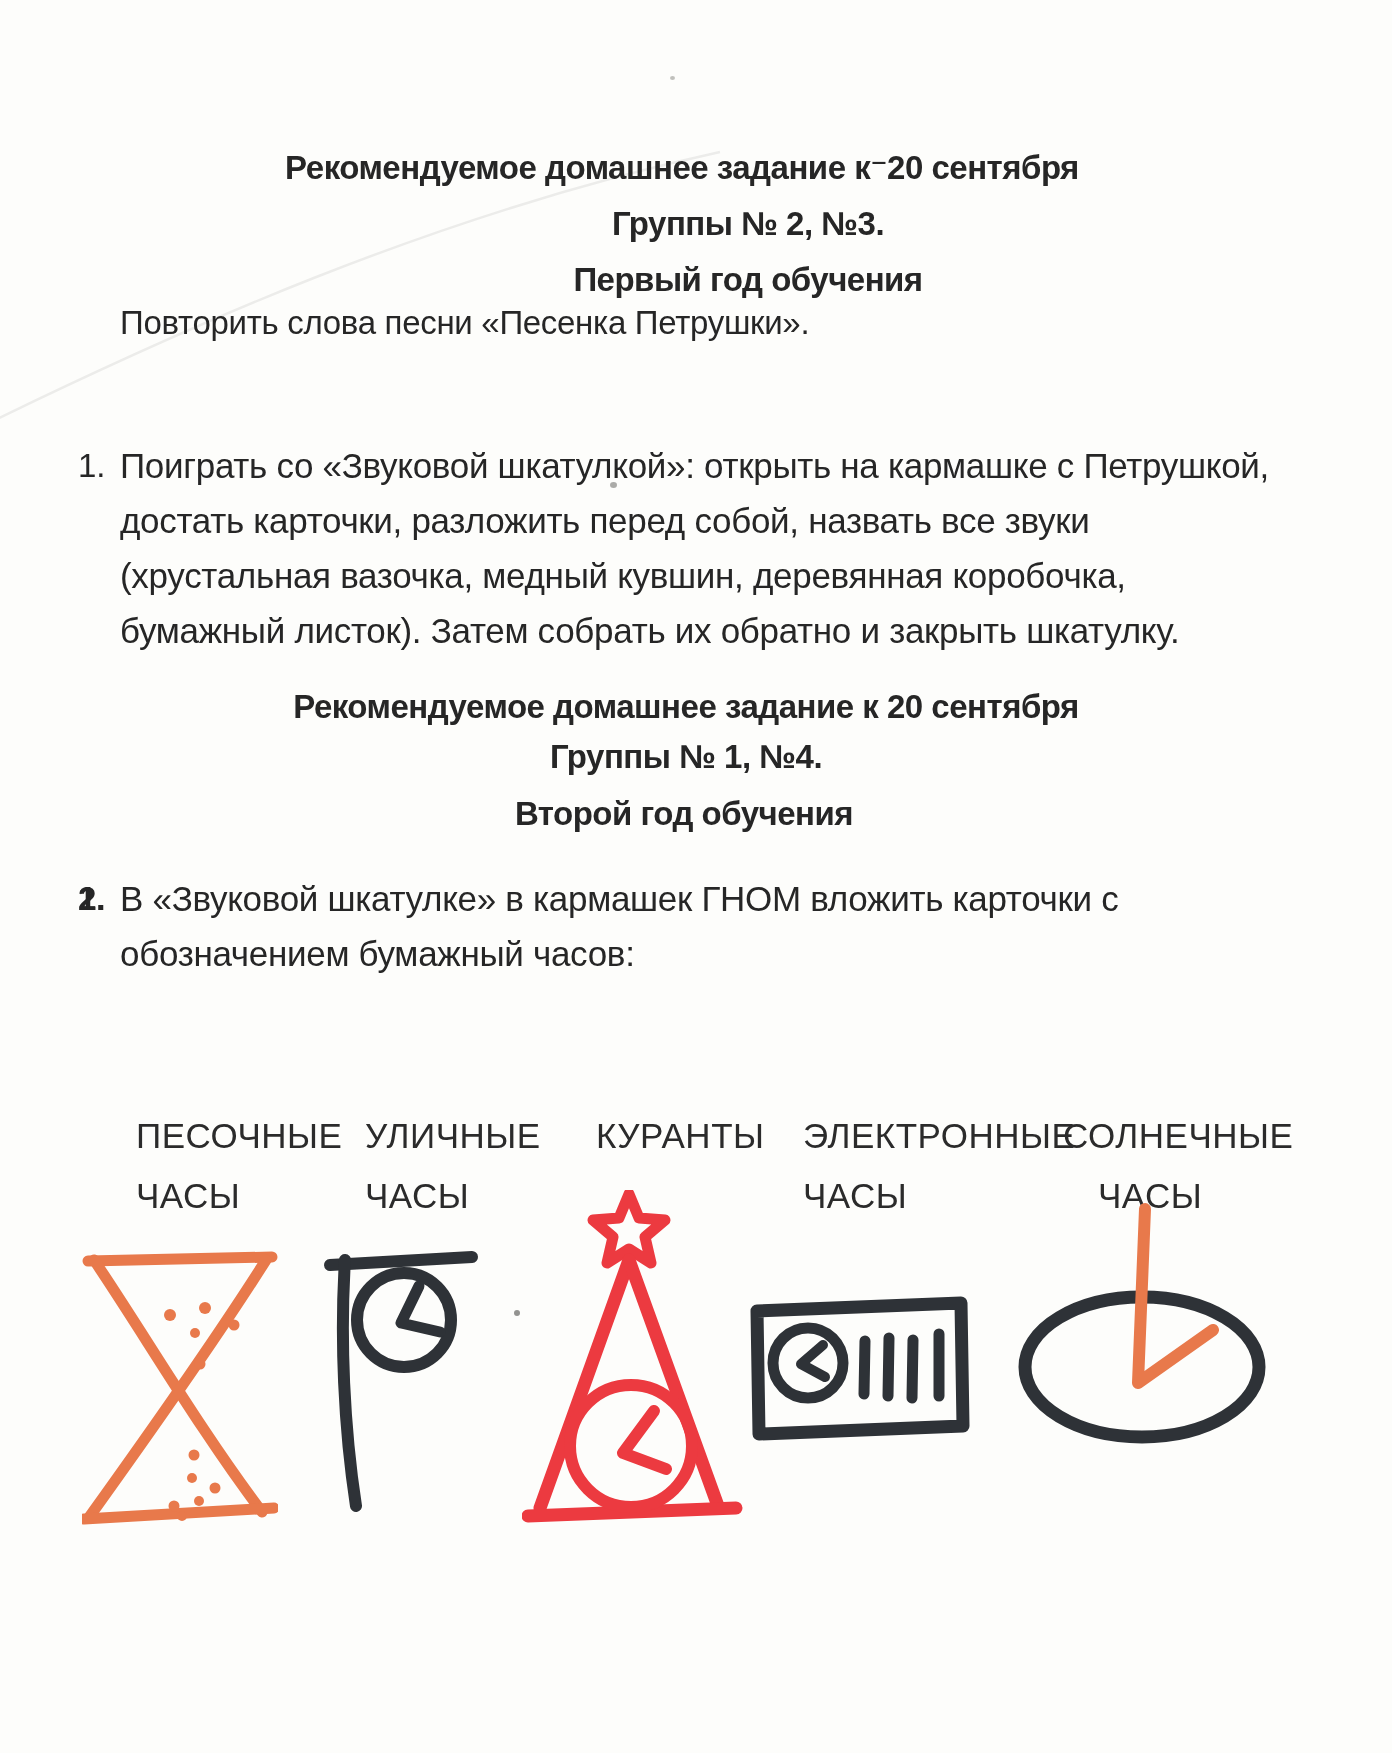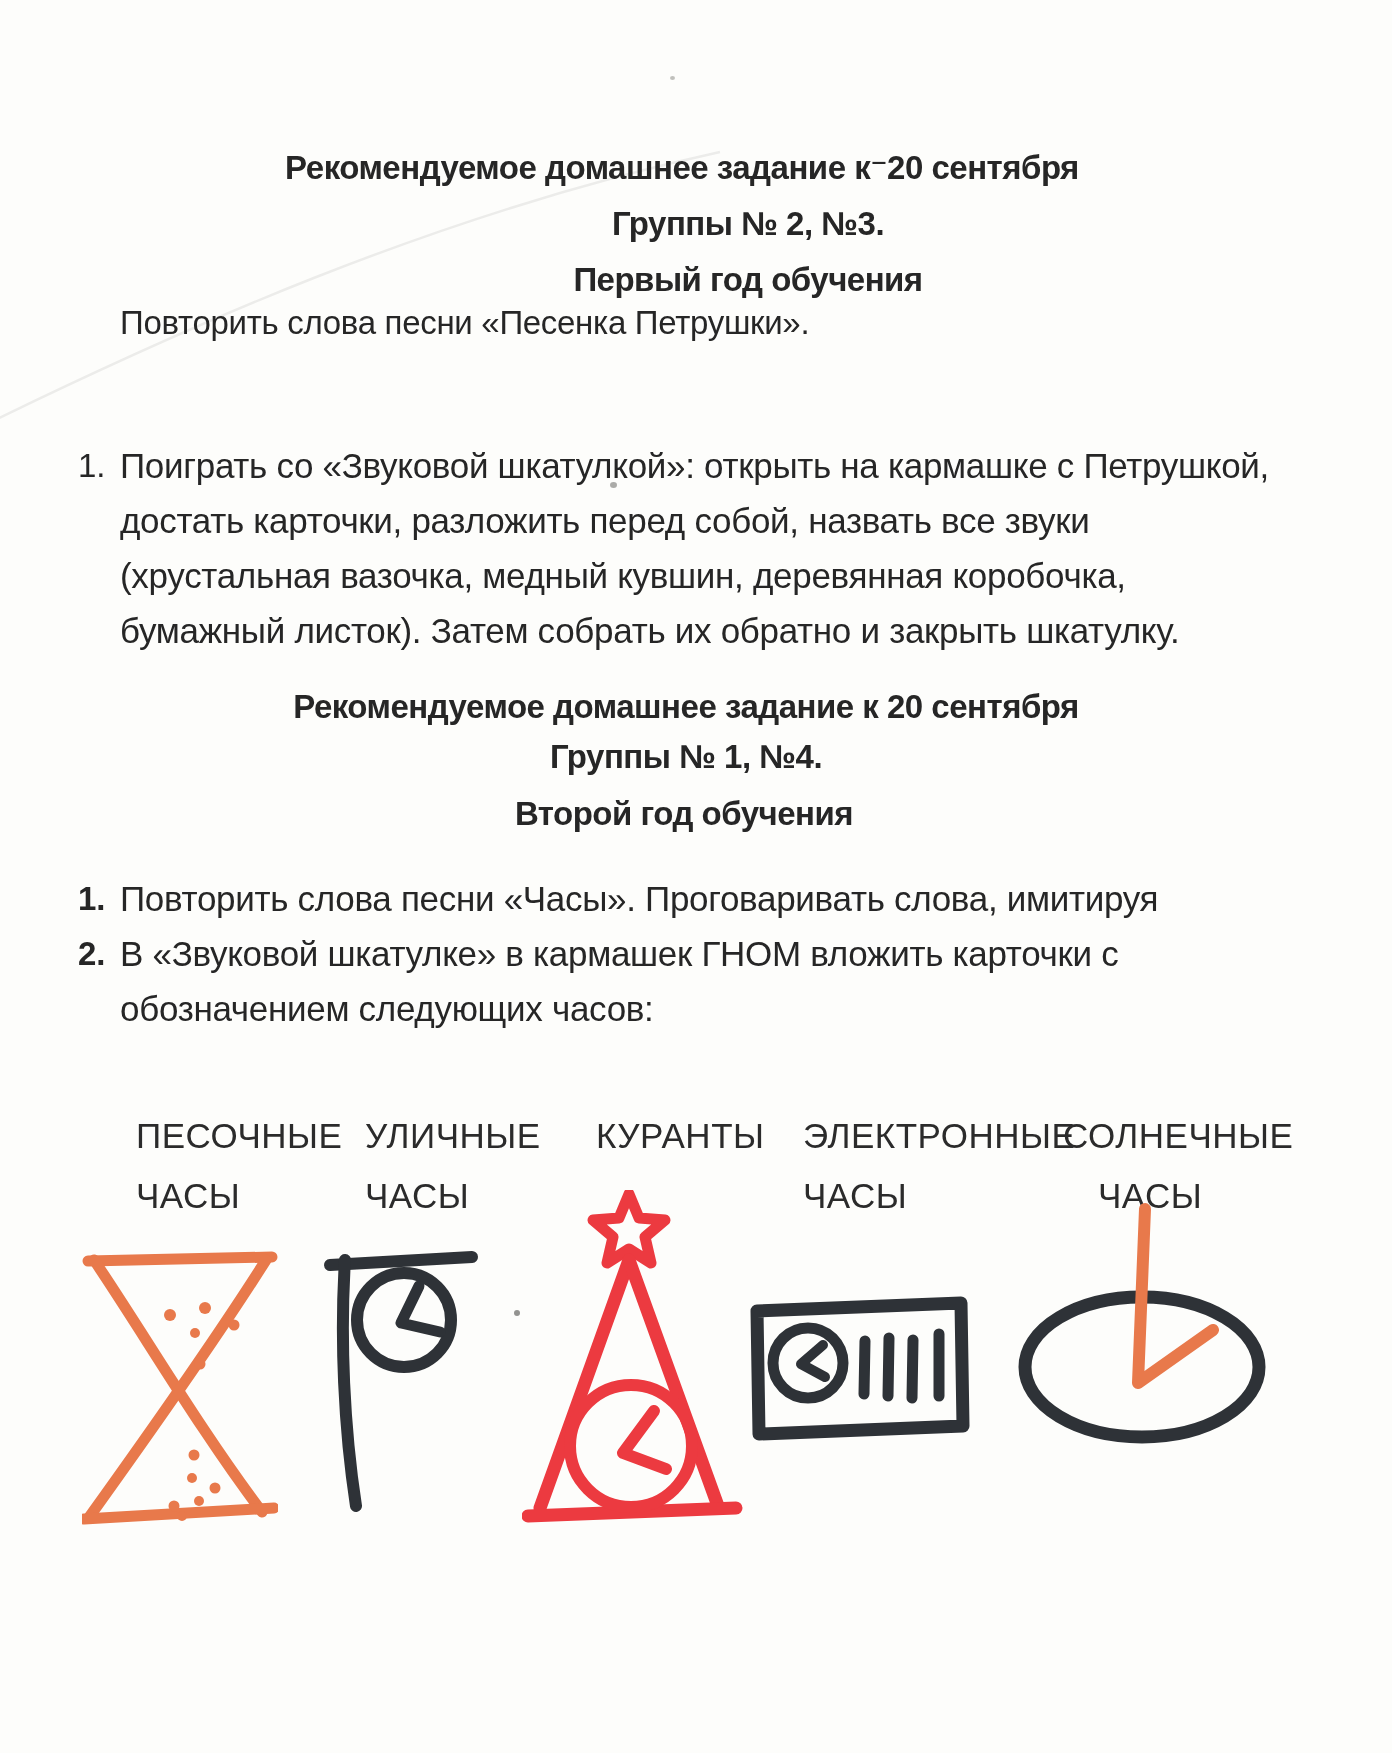--- a/index.html
+++ b/index.html
@@ -93,26 +93,25 @@
   <div class="h-block h2">
     <div class="ln1">Рекомендуемое домашнее задание к 20 сентября</div>
     <div class="ln2">Группы № 1, №4.</div>
   </div>
 
   <div class="subtitle">Второй год обучения</div>
 
   <div class="list list2">
     <div class="item">
       <span class="num">1.</span>
-      <div class="tline">Повторить слова песни «Часы». Проговаривать слова, имитируя</div>
     </div>
     <div class="item">
       <span class="num">2.</span>
       <div class="tline">В «Звуковой шкатулке» в кармашек ГНОМ вложить карточки с</div>
-      <div class="tline">обозначением следующих часов:</div>
+      <div class="tline">обозначением бумажный часов:</div>
     </div>
   </div>
 
   <div class="clock-label c1">
     <div class="l1">ПЕСОЧНЫЕ</div>
     <div class="l2">ЧАСЫ</div>
   </div>
   <div class="clock-label c2">
     <div class="l1">УЛИЧНЫЕ</div>
     <div class="l2">ЧАСЫ</div>

